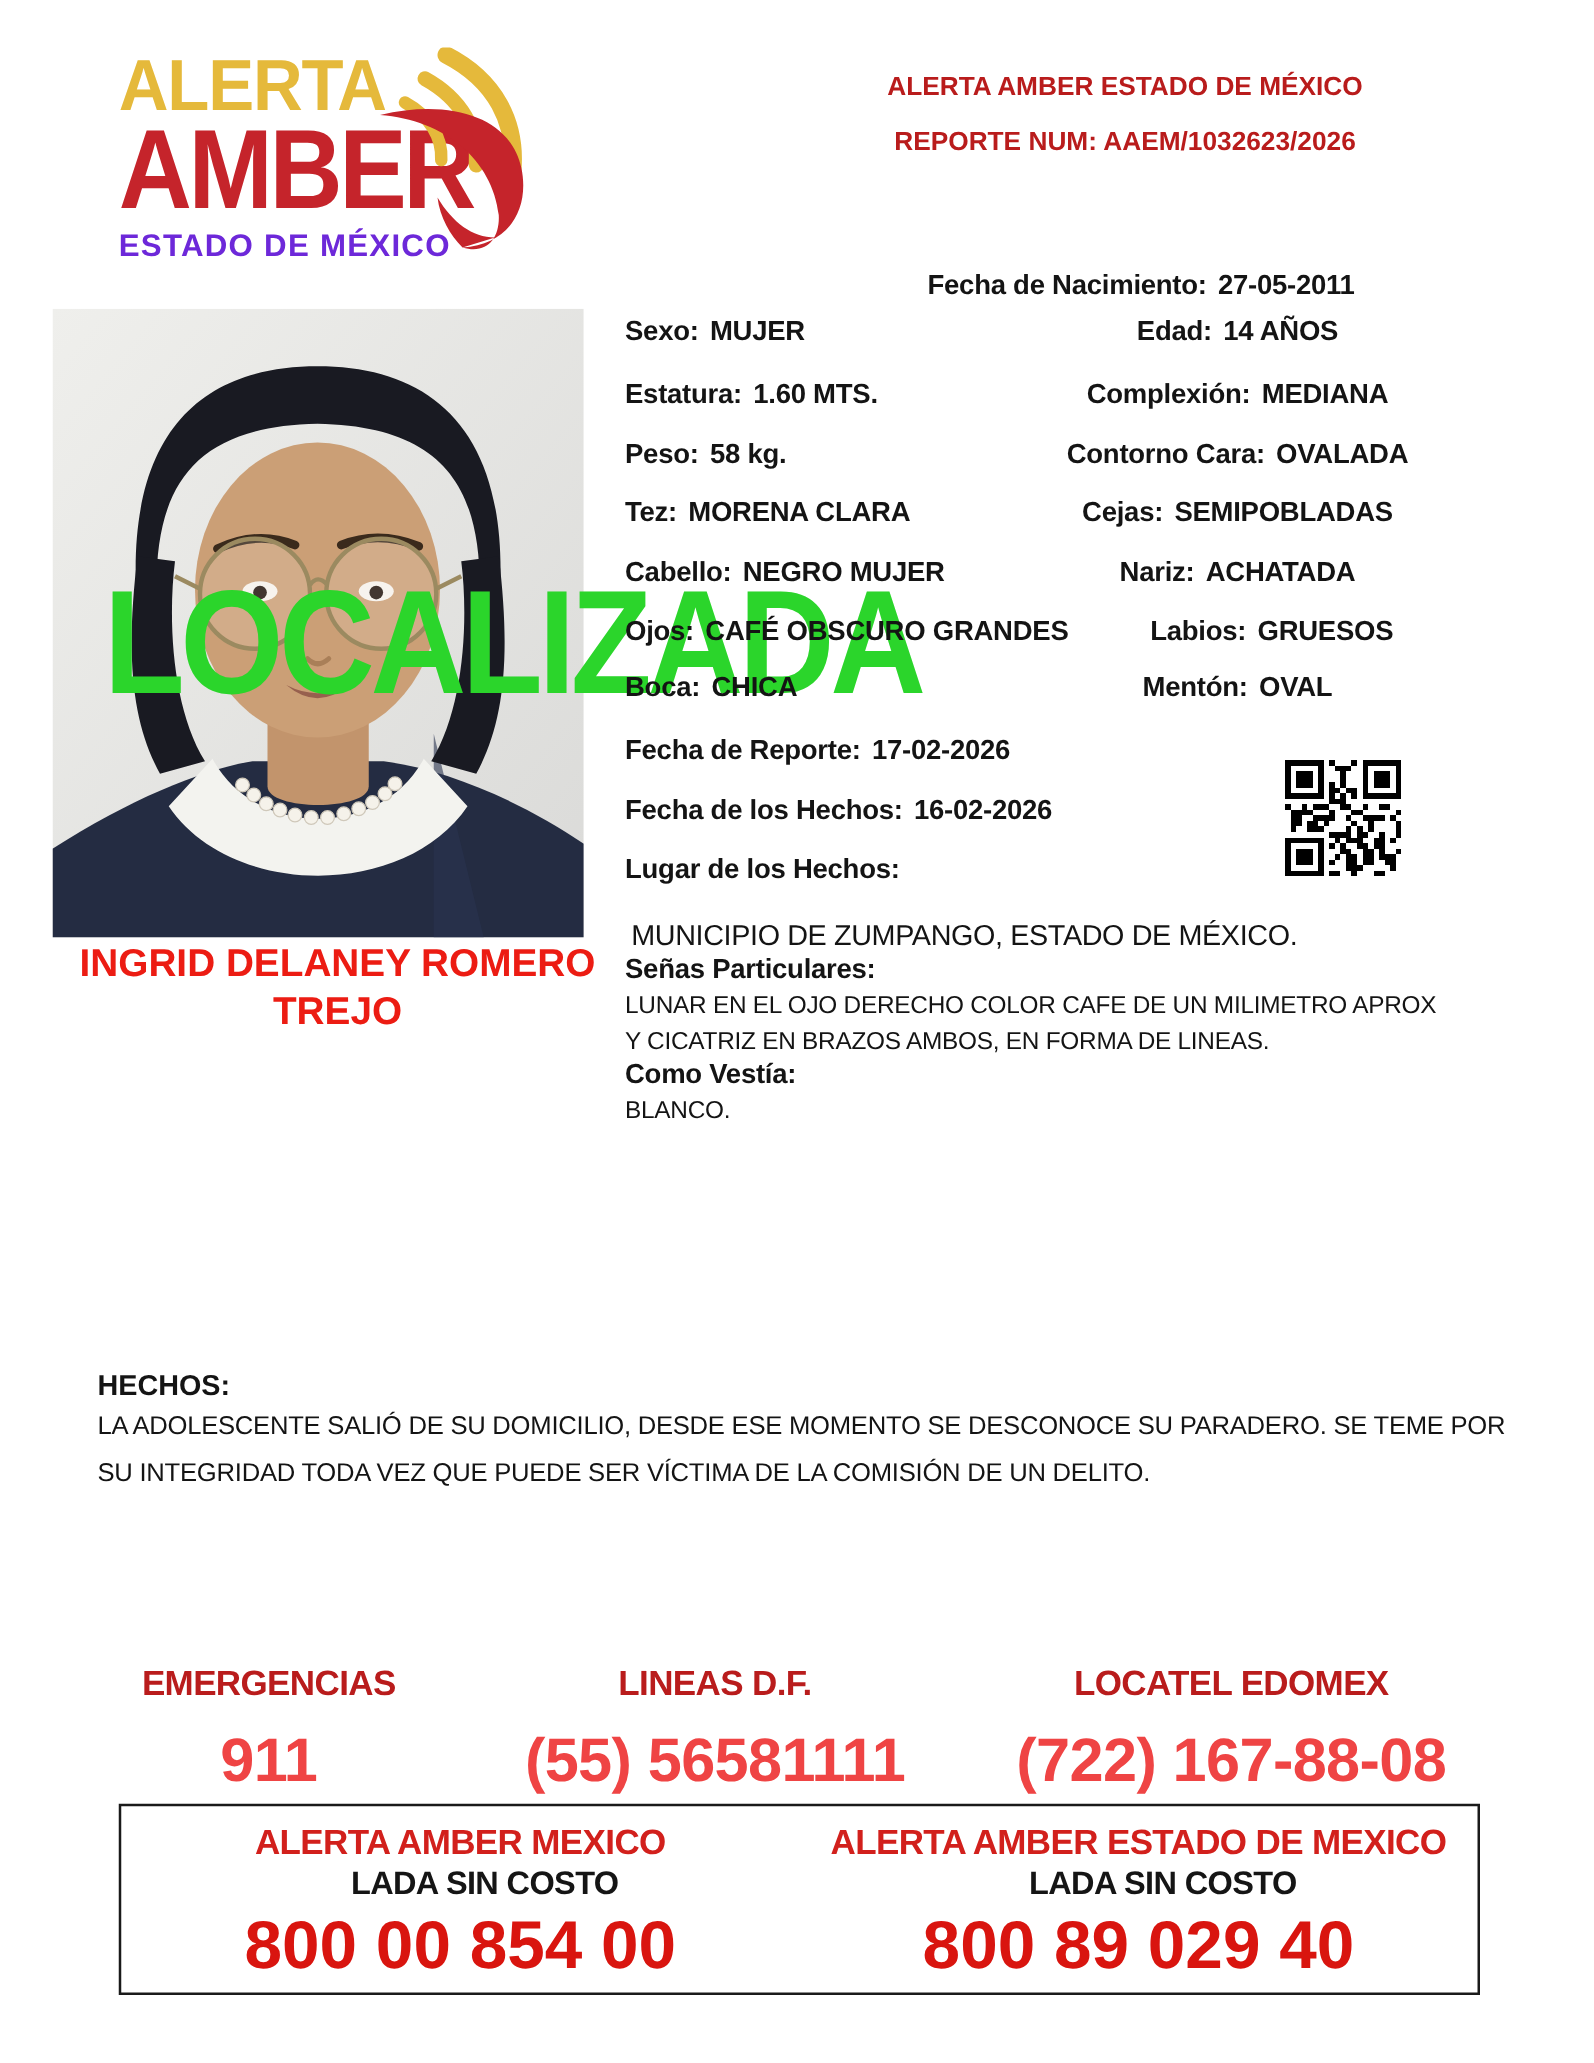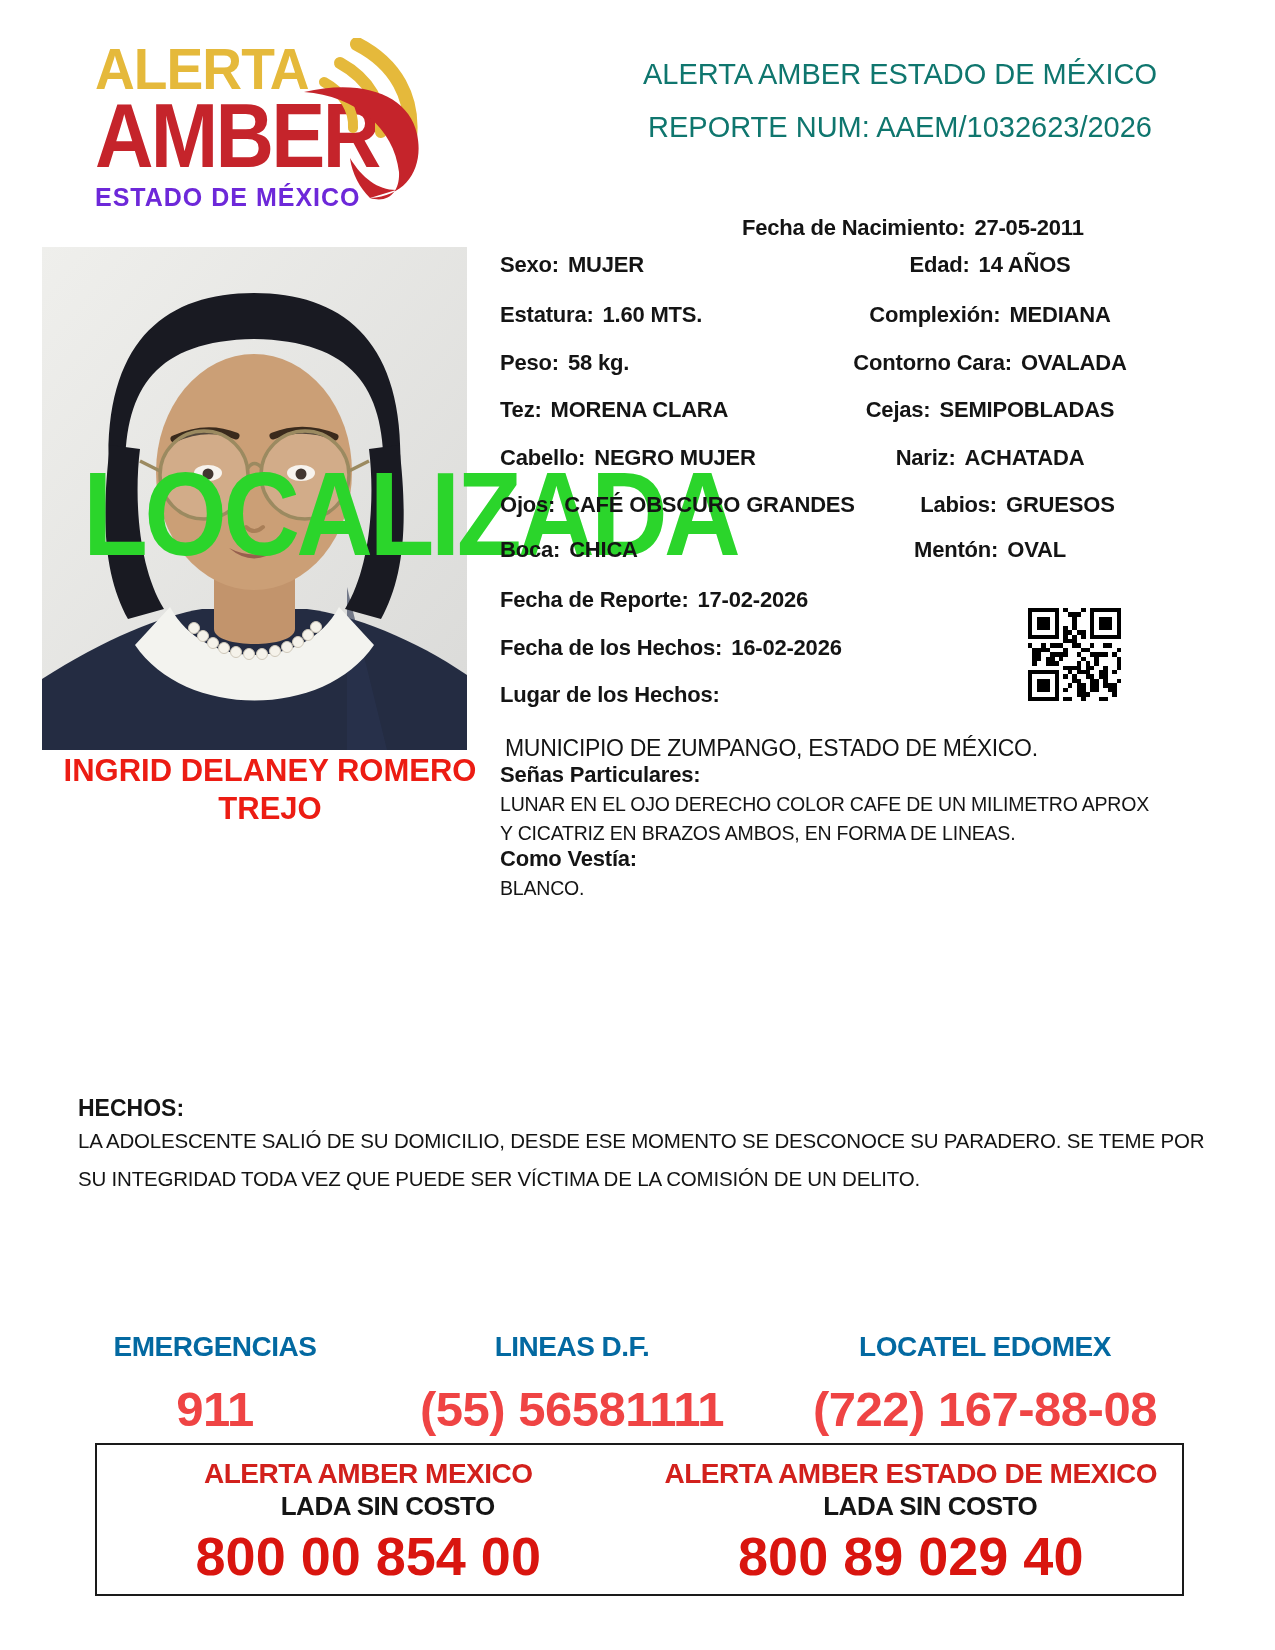--- a/index.html
+++ b/index.html
@@ -11,21 +11,21 @@
 
   
   .logo{left:95px;top:40px;width:320px;line-height:1;}
   .logo-alerta{font-size:58px;font-weight:900;color:#e5b93b;letter-spacing:-1px;transform:scaleX(.95);transform-origin:left;}
   .logo-amber{font-size:90px;font-weight:900;color:#c5242b;letter-spacing:-3px;margin-top:-7px;transform:scaleX(.9);transform-origin:left;}
   .logo-sub{font-size:25px;font-weight:800;color:#6d28d9;letter-spacing:1px;margin-top:4px;white-space:nowrap;}
   .swoosh{left:300px;top:38px;}
 
   
   .titleblock{left:610px;top:58px;width:580px;text-align:center;}
-  .title-line{font-size:29px;font-weight:400;color:#0f766e;white-space:nowrap;}
+  .title-line{font-size:21px;font-weight:700;color:#b91c1c;white-space:nowrap;}
   .title-line + .title-line{margin-top:20px;}
 
   
   .photo{left:42px;top:247px;width:425px;height:503px;z-index:1;}
   .personname{left:20px;top:752px;width:500px;text-align:center;z-index:4;
     font-size:31px;font-weight:700;color:#ec1c13;line-height:38px;}
 
   
   .watermark{left:83px;top:455px;z-index:5;font-size:118px;font-weight:700;
     letter-spacing:-4px;line-height:118px;white-space:nowrap;color:#2bd52b;
@@ -47,21 +47,21 @@
   .qr{left:1028px;top:608px;width:93px;height:93px;z-index:10;}
 
   
   .hechos-title{left:78px;top:1095px;font-size:23px;font-weight:700;color:#141414;}
   .hechos-text{left:78px;top:1122px;width:1140px;font-size:20.5px;font-weight:400;
     line-height:38px;color:#141414;letter-spacing:-.2px;}
   .hechos-text span{display:block;white-space:nowrap;}
 
   
   .phonecol{position:absolute;text-align:center;z-index:10;}
-  .phone-label{font-size:28px;font-weight:700;color:#0369a1;letter-spacing:-.5px;white-space:nowrap;}
+  .phone-label{font-size:28px;font-weight:700;color:#b91c1c;letter-spacing:-.5px;white-space:nowrap;}
   .phone-number{font-size:49px;font-weight:700;color:#ef4444;letter-spacing:-.5px;margin-top:18px;white-space:nowrap;}
   .pc1{left:85px;top:1331px;width:260px;}
   .pc2{left:392px;top:1331px;width:360px;}
   .pc3{left:785px;top:1331px;width:400px;}
 
   
   .footerbox{left:95px;top:1443px;width:1085px;height:149px;border:2px solid #1a1a1a;
     display:flex;z-index:10;background:#fff;}
   .fcol{flex:1;text-align:center;padding-top:13px;}
   .fb-title{font-size:28px;font-weight:700;color:#d2201c;letter-spacing:-.5px;white-space:nowrap;}

